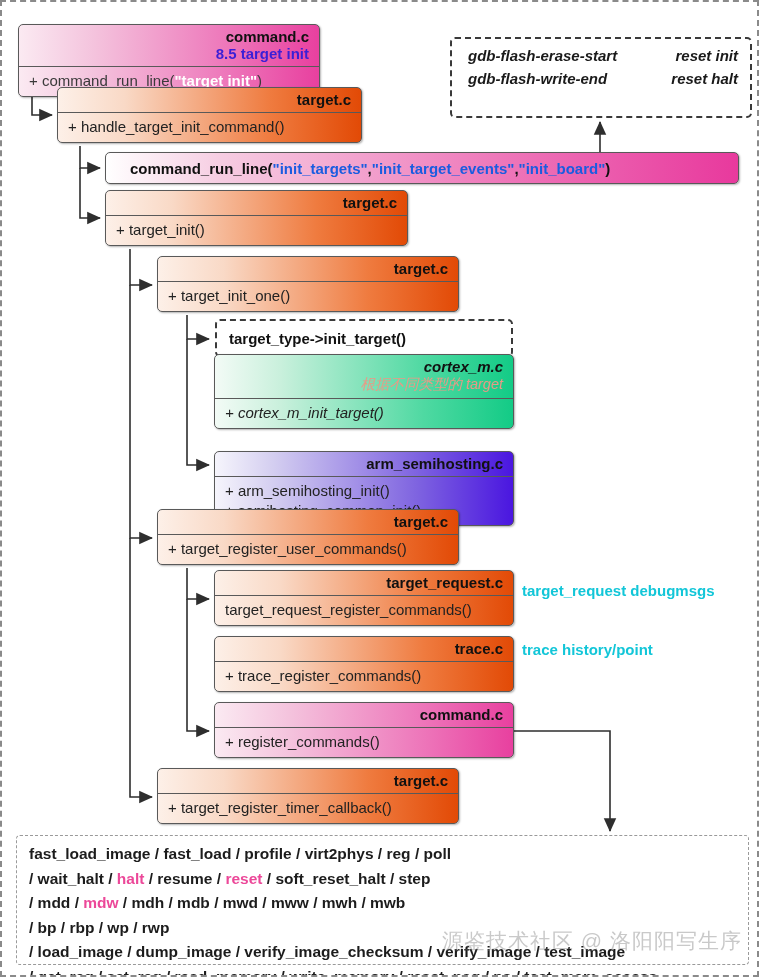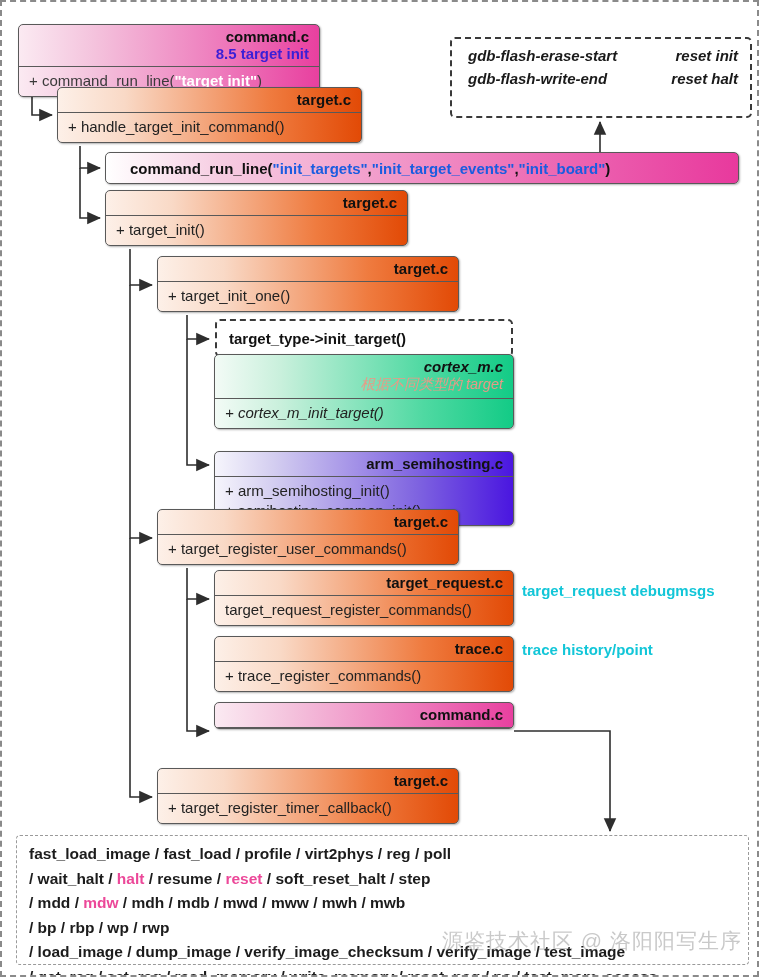--- a/index.html
+++ b/index.html
@@ -323,20 +323,23 @@
     <div class="body">
       <div class="ln">+ trace_register_commands()</div>
     </div>
   </div>
   <div class="sidelabel" id="lbl-trace">trace history/point</div>
 
   <div class="box g-pink" id="b-command-reg">
     <div class="hdr">
       <span>command.c</span>
     </div>
+    <div class="body">
+      <div class="ln">+ register_commands()</div>
+    </div>
   </div>
 
   <div class="box g-orange" id="b-target-timer">
     <div class="hdr">
       <span>target.c</span>
     </div>
     <div class="body">
       <div class="ln">+ target_register_timer_callback()</div>
     </div>
   </div>

